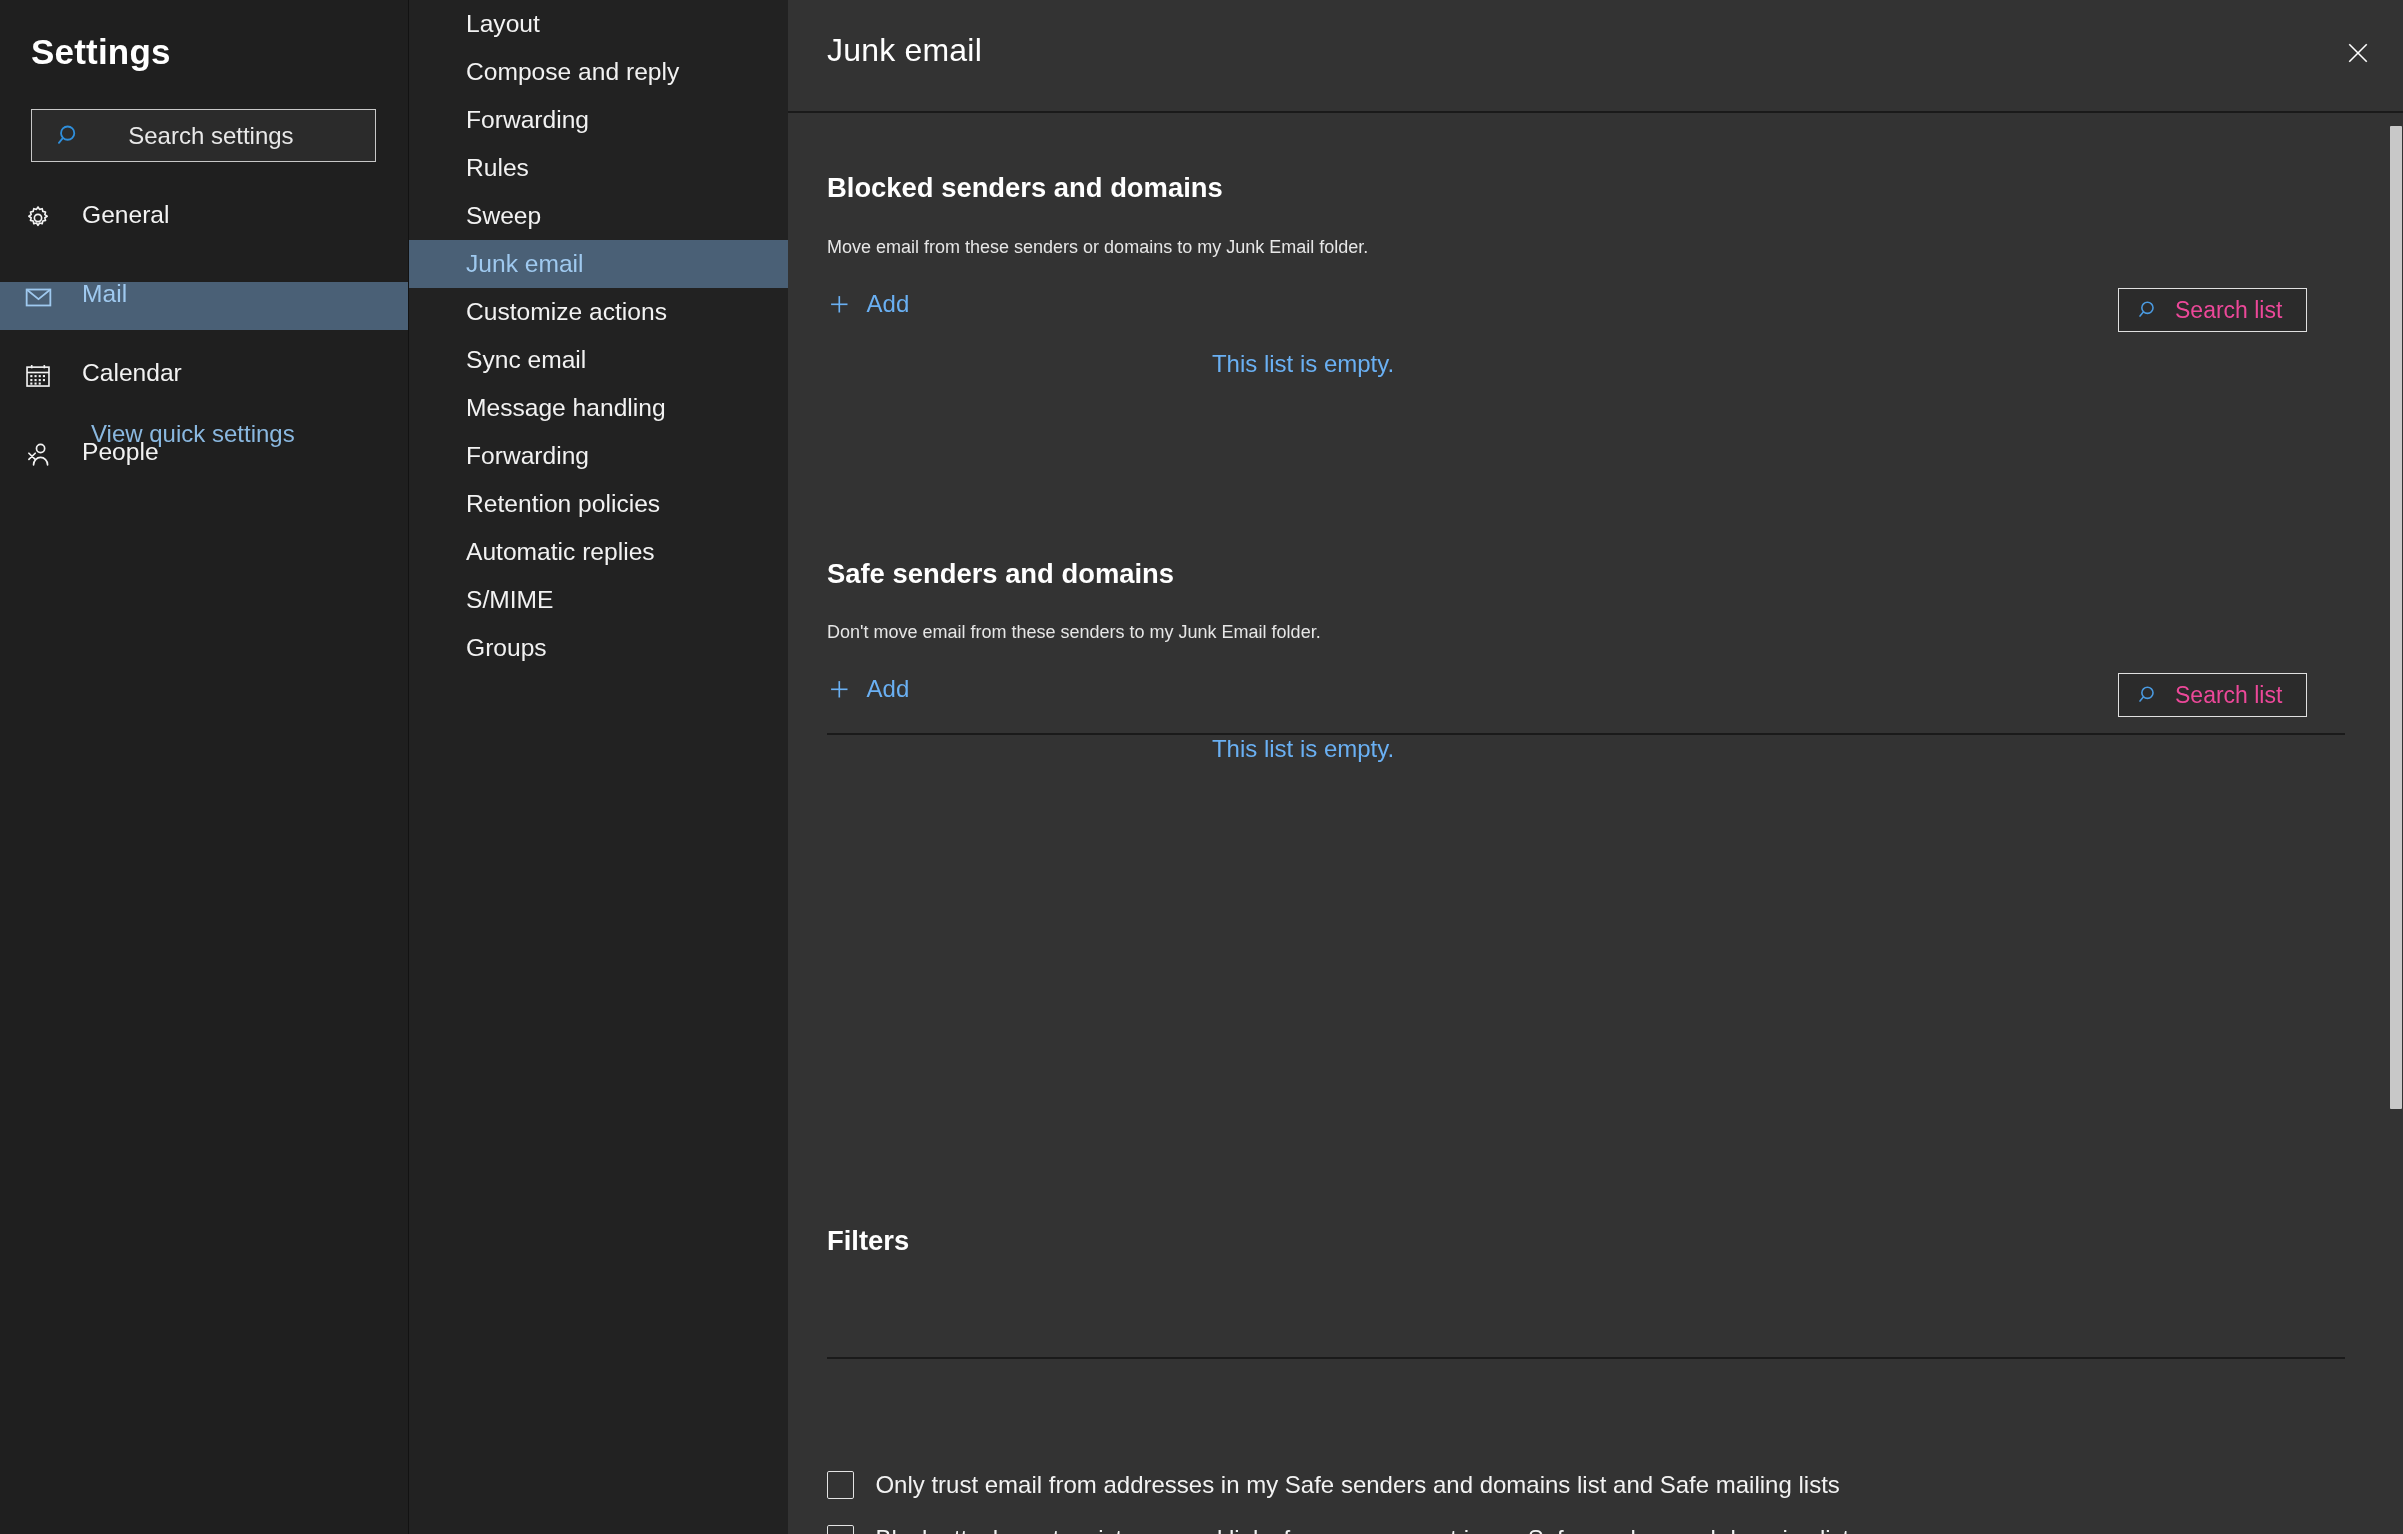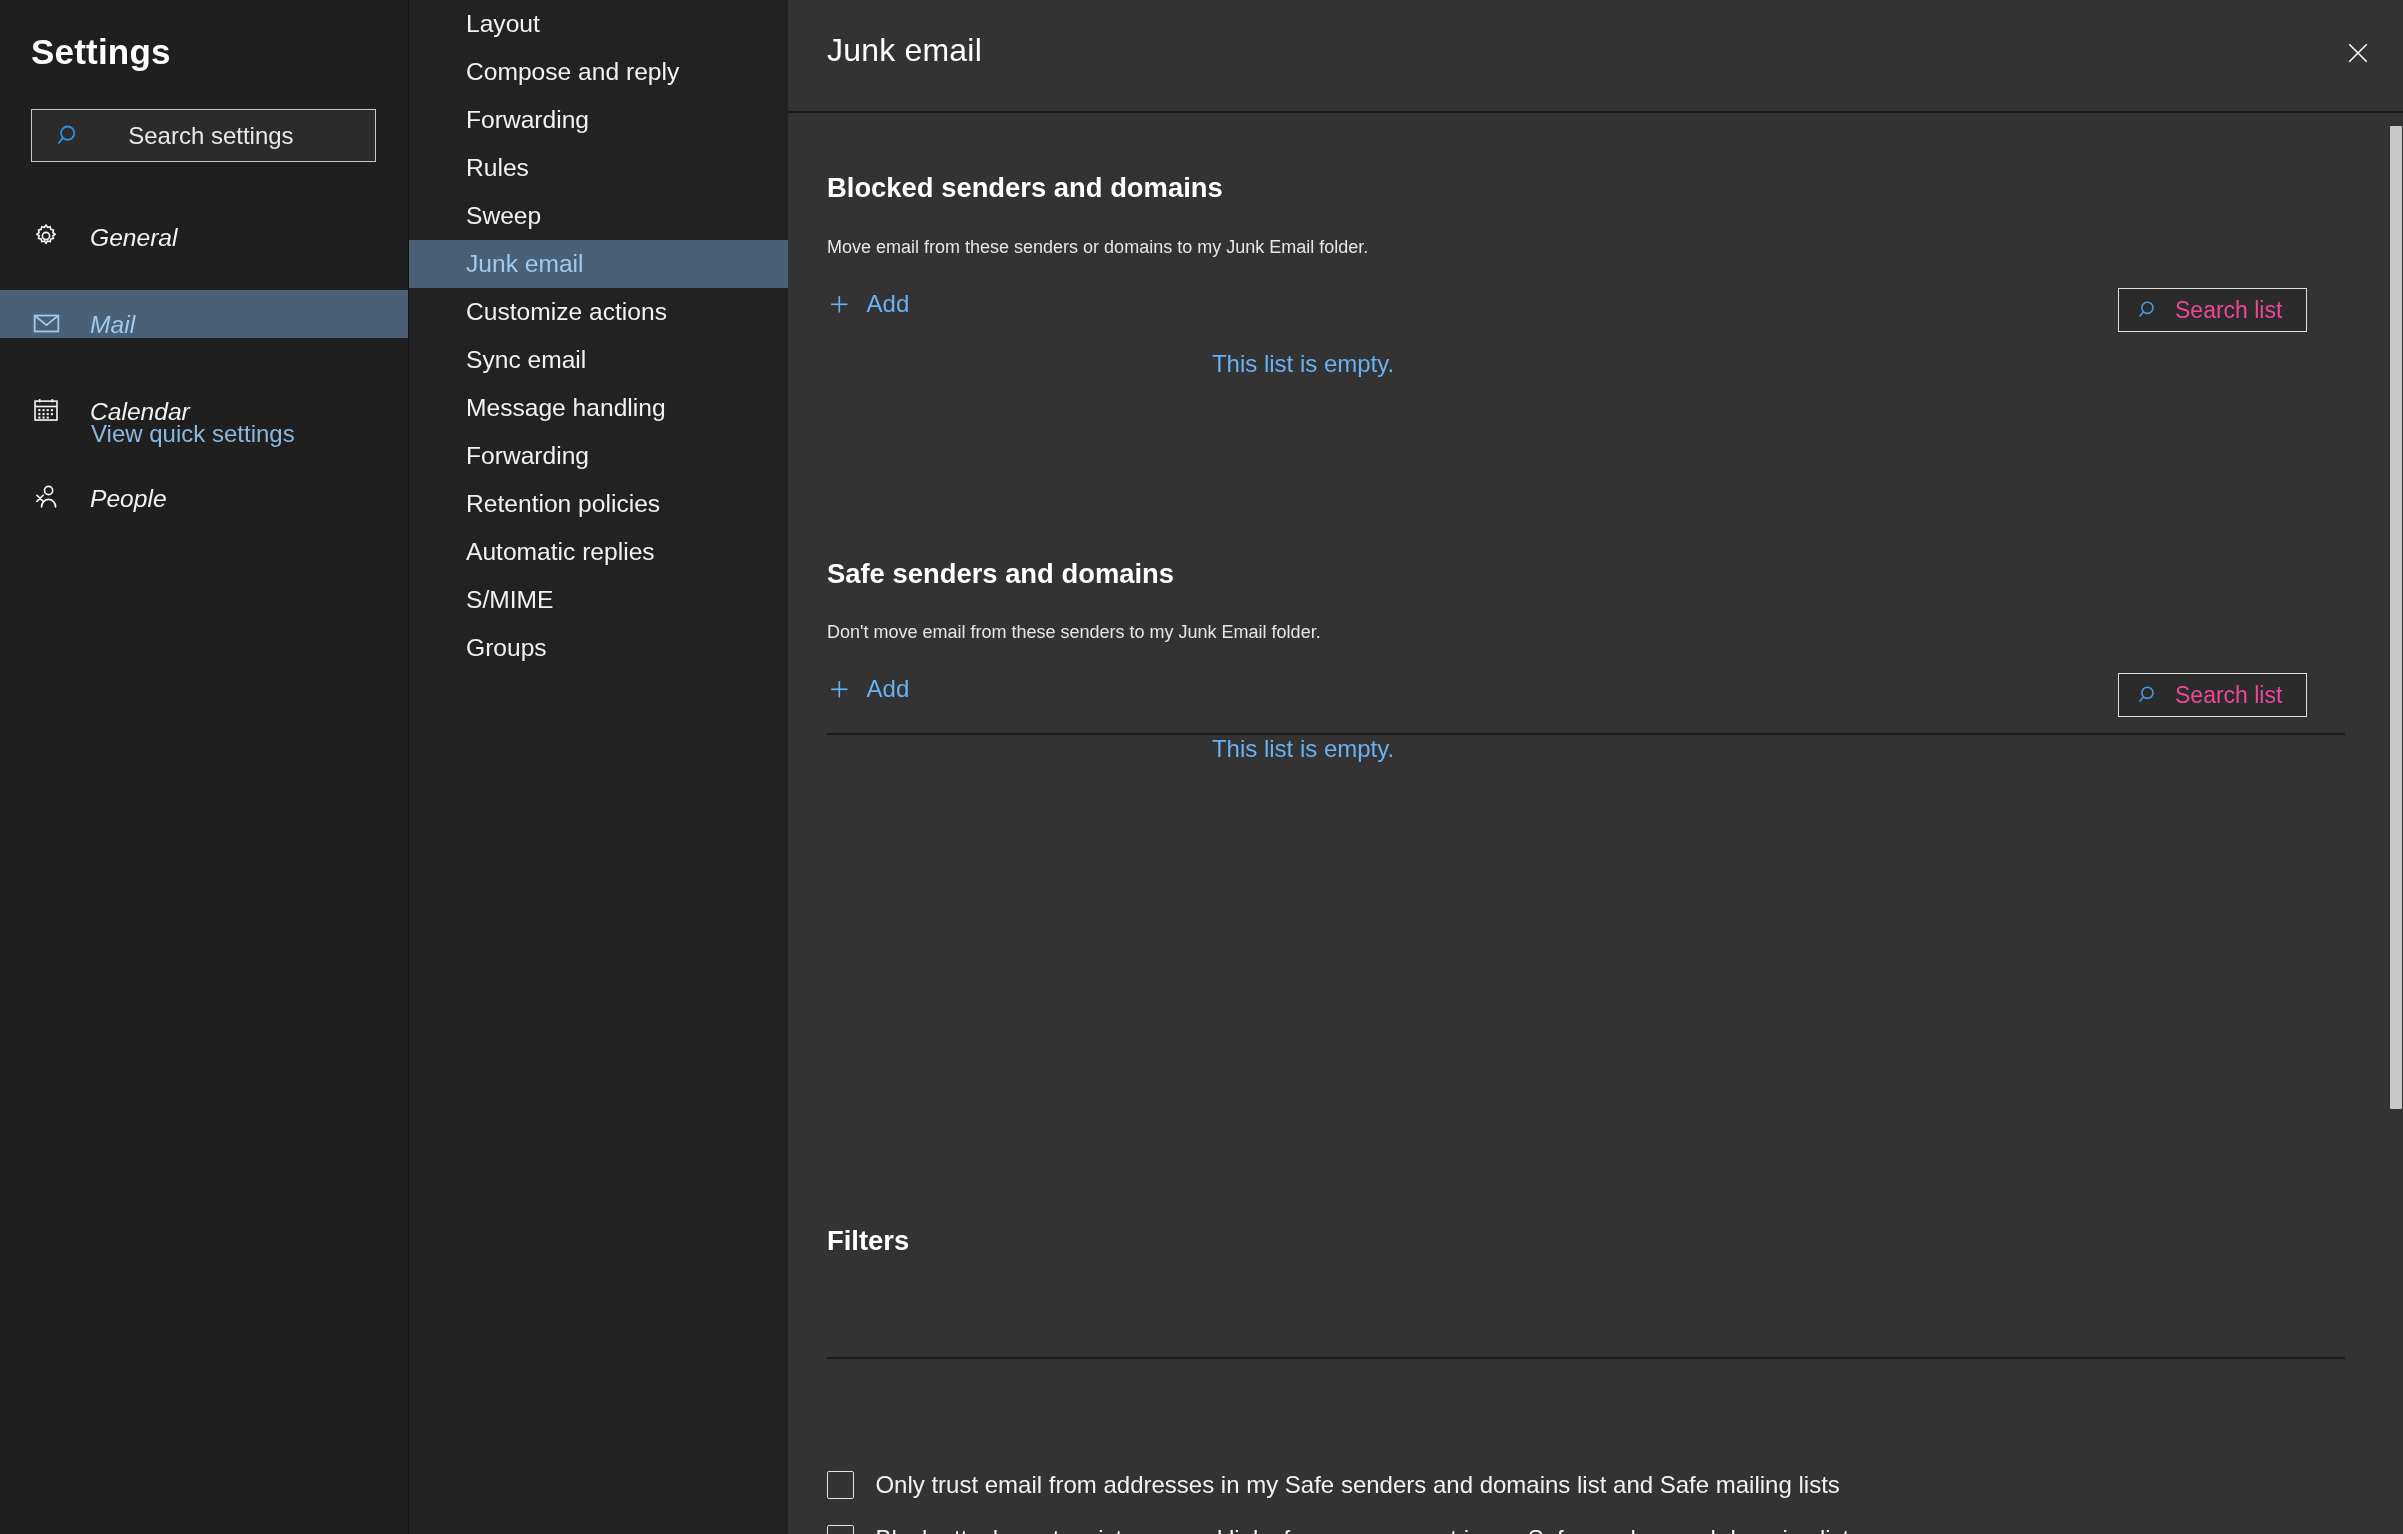--- a/index.html
+++ b/index.html
@@ -62,28 +62,27 @@
     margin-left: 18px;
     font-size: 24px;
     color: #e8e8e8;
     white-space: nowrap;
   }
 
   .nav-list { position: absolute; left: 0; top: 203px; width: 409px; }
   .nav-item {
     position: relative;
     display: flex;
-    align-items: flex-end;
+    align-items: flex-start;
     height: 48px;
-    padding-left: 31px;
+    padding-left: 23px;
     cursor: pointer;
     color: #f2f2f2;
-    font-style: italic;
-  }
-  .nav-item + .nav-item { margin-top: 39px; }
+  }
+  .nav-item + .nav-item { margin-top: 31px; }
   .nav-item.selected { background: #4a6076; color: #9fc9ef; }
   .nav-item .nicon {
     width: 30px; height: 30px; flex: 0 0 30px;
     display: flex; align-items: center; justify-content: center;
   }
   .nav-item .nlabel {
     margin-left: 29px;
     font-size: 24.6px;
     line-height: 1;
     white-space: nowrap;

